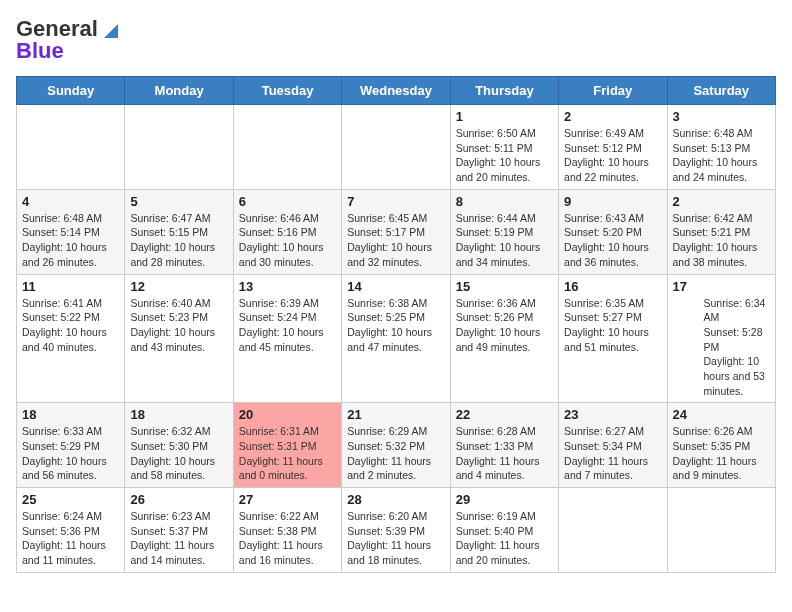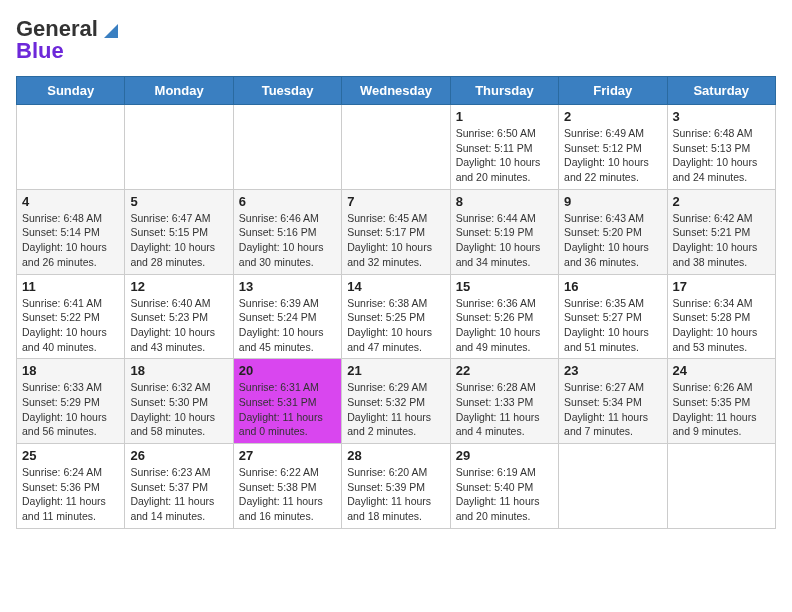--- a/index.html
+++ b/index.html
@@ -204,39 +204,39 @@
 Daylight: 10 hours and 49 minutes.</div>
         </td>
         <td>
           <span class="day-number">16</span>
           <div class="day-info" style="white-space: pre-line;">Sunrise: 6:35 AM
 Sunset: 5:27 PM
 Daylight: 10 hours and 51 minutes.</div>
         </td>
         <td>
           <span class="day-number">17</span>
-          <div class="day-info" style="white-space: pre-line;">Sunrise: 6:34 AM
+          <div class="day-info" style="white-space: pre-line; margin-left: 31px;">Sunrise: 6:34 AM
 Sunset: 5:28 PM
 Daylight: 10 hours and 53 minutes.</div>
         </td>
       </tr>
       <tr>
         <td style="background: rgb(245, 245, 245);">
           <span class="day-number">18</span>
           <div class="day-info" style="white-space: pre-line;">Sunrise: 6:33 AM
 Sunset: 5:29 PM
 Daylight: 10 hours and 56 minutes.</div>
         </td>
         <td style="background: rgb(245, 245, 245);">
           <span class="day-number">18</span>
           <div class="day-info" style="white-space: pre-line;">Sunrise: 6:32 AM
 Sunset: 5:30 PM
 Daylight: 10 hours and 58 minutes.</div>
         </td>
-        <td style="background: #d946ef;">
+        <td style="background: #fca5a5;">
           <span class="day-number">20</span>
           <div class="day-info" style="white-space: pre-line;">Sunrise: 6:31 AM
 Sunset: 5:31 PM
 Daylight: 11 hours and 0 minutes.</div>
         </td>
         <td style="background: rgb(245, 245, 245);">
           <span class="day-number">21</span>
           <div class="day-info" style="white-space: pre-line;">Sunrise: 6:29 AM
 Sunset: 5:32 PM
 Daylight: 11 hours and 2 minutes.</div>

